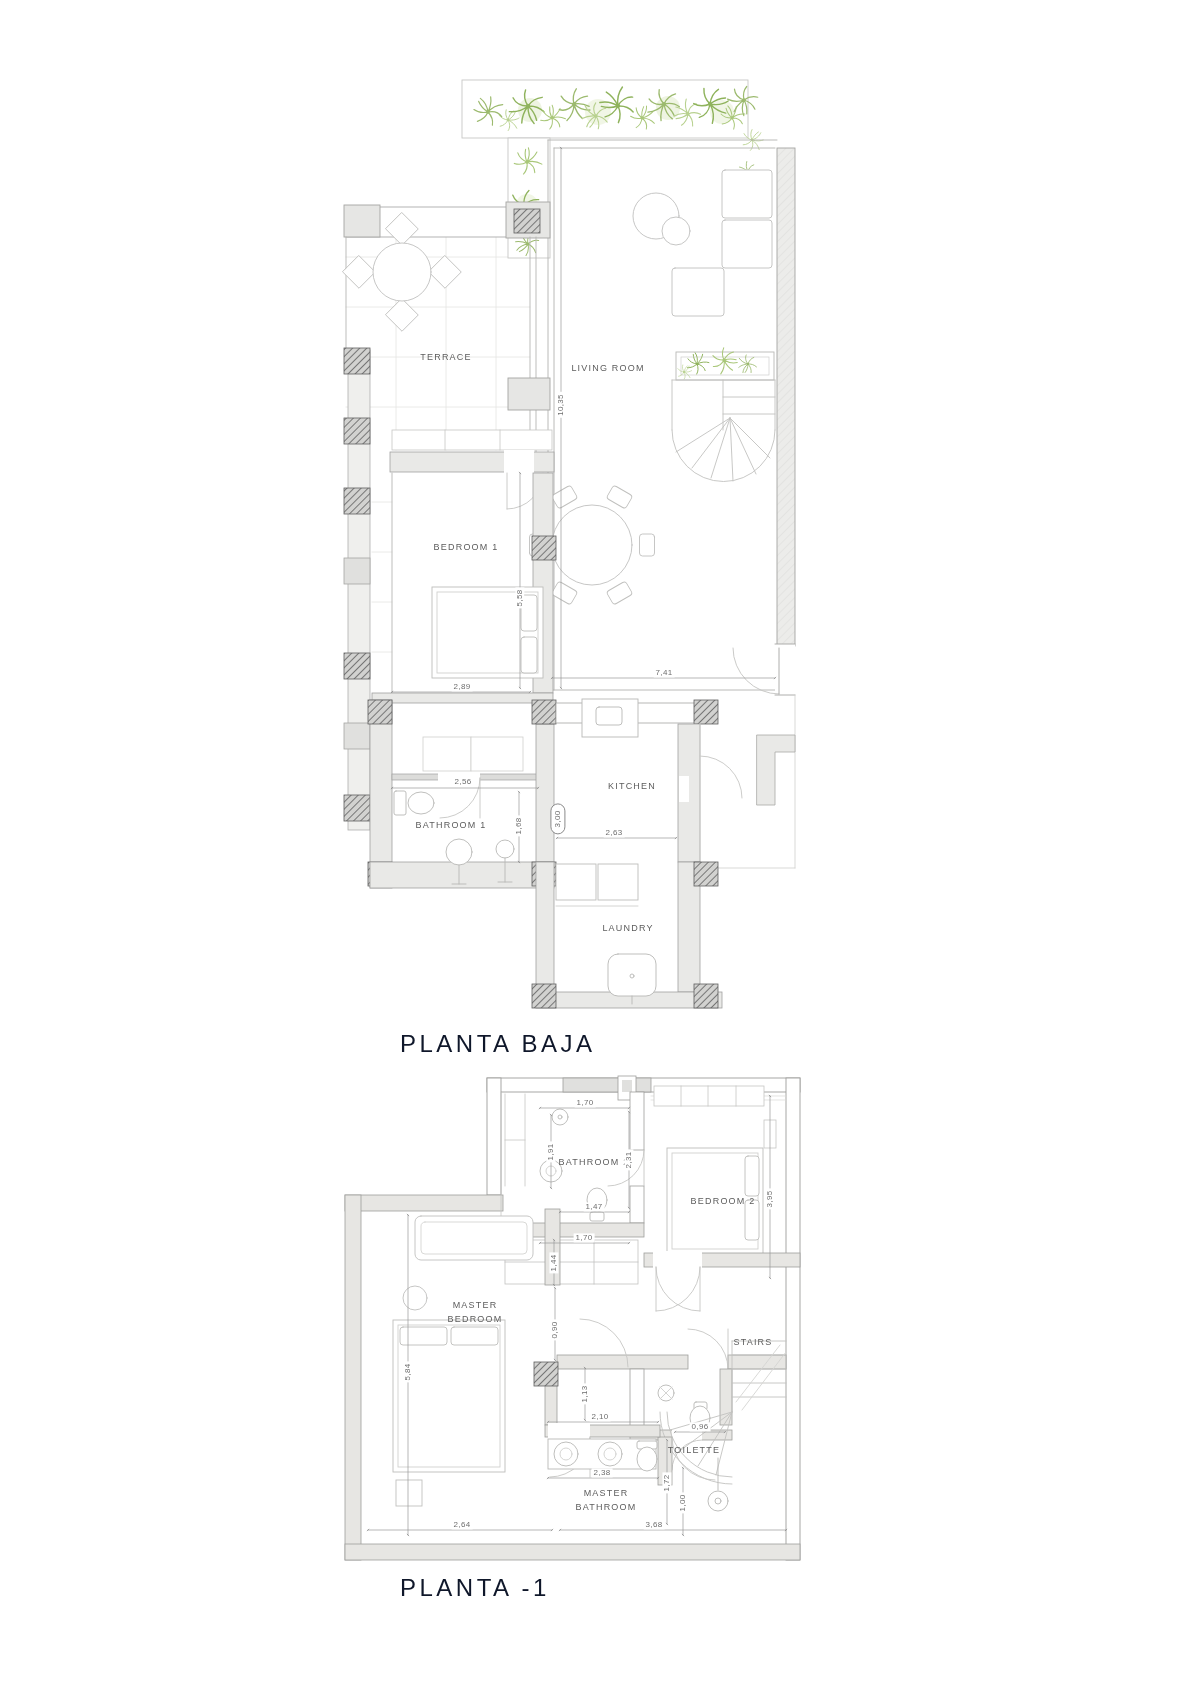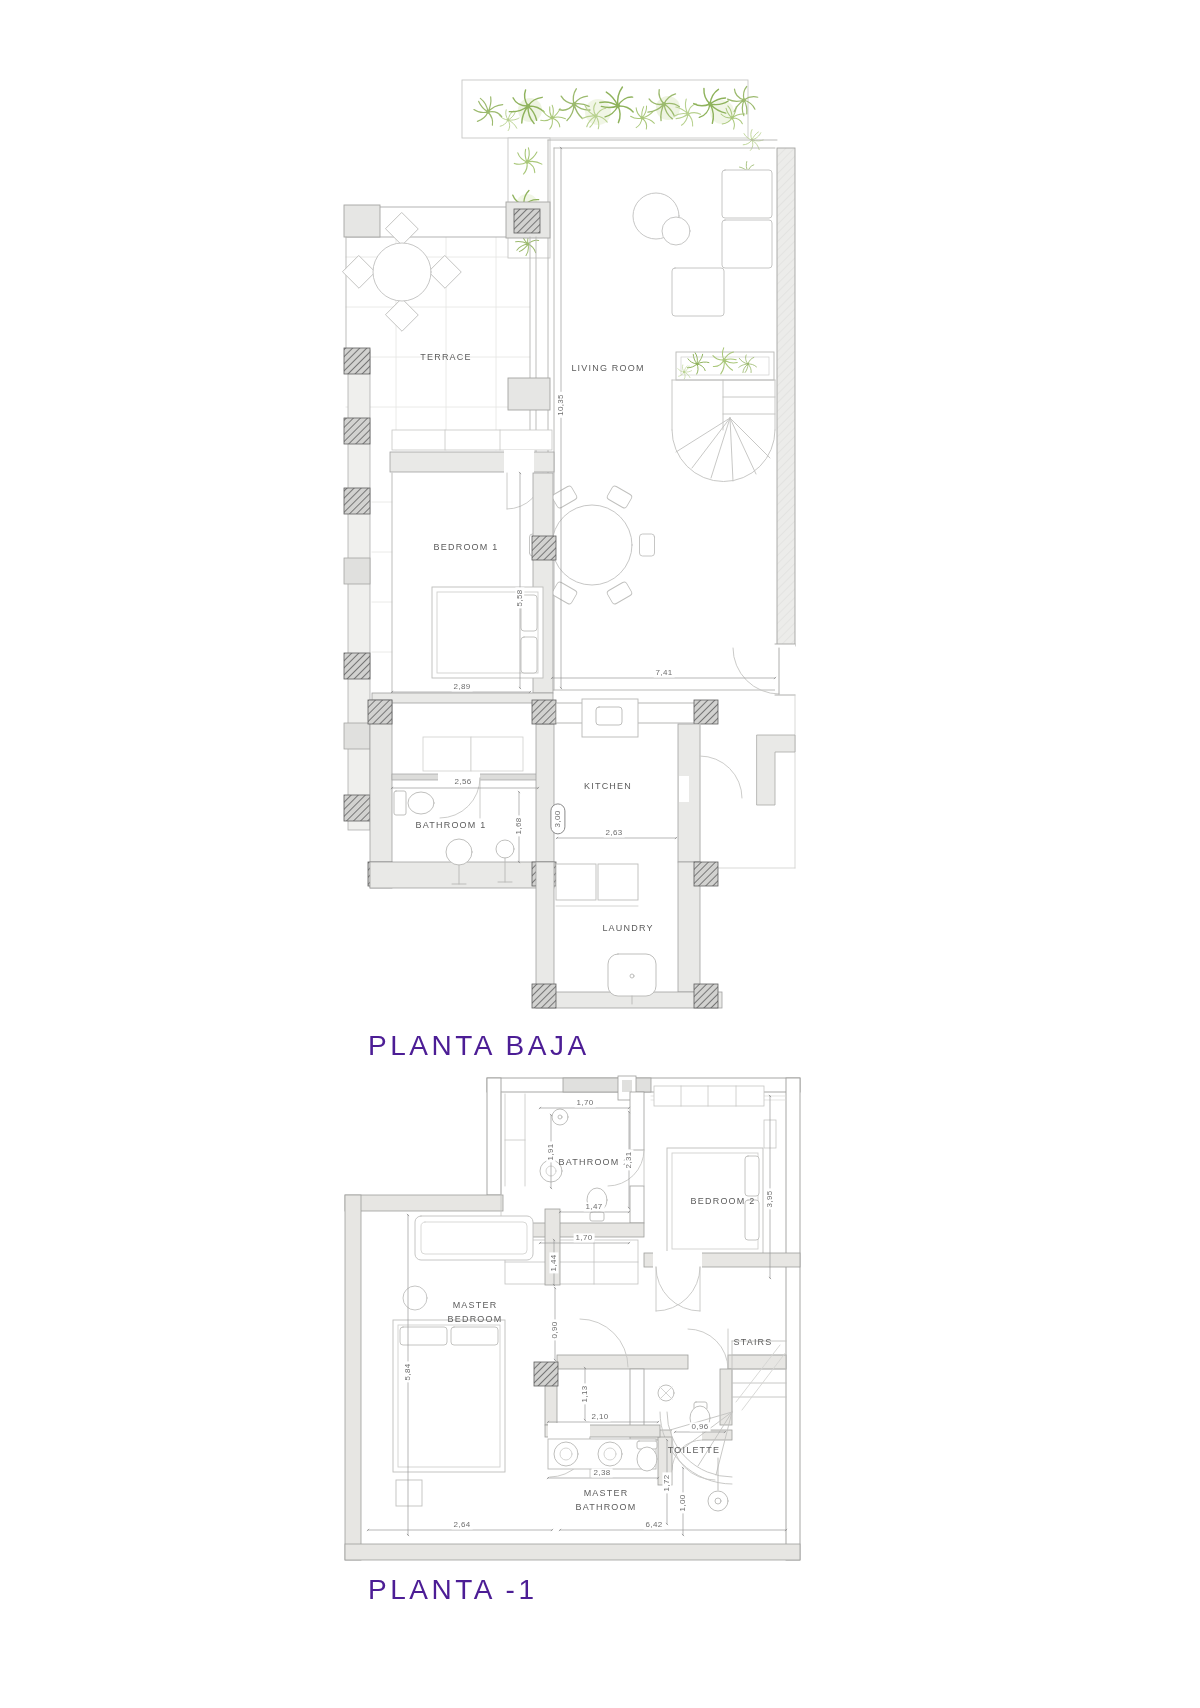--- a/index.html
+++ b/index.html
@@ -5,21 +5,21 @@
   html,body{margin:0;padding:0;background:#fff;}
   #canvas{position:relative;width:1200px;height:1708px;background:#ffffff;overflow:hidden;
           font-family:"Liberation Sans",sans-serif;}
   #drawing{position:absolute;left:0;top:0;}
   .room-label{position:absolute;transform:translate(-50%,-50%);font-size:9px;letter-spacing:1.2px;
               color:#5c5c5c;white-space:pre-line;text-align:center;line-height:1.6;}
   .dim-label{position:absolute;transform:translate(-50%,-50%);font-size:8px;color:#6e6e6e;
              background:#fff;padding:0 2px;line-height:1.15;letter-spacing:.3px;}
   .dim-label.vertical{transform:translate(-50%,-50%) rotate(-90deg);}
   .dim-label.boxed{border:1px solid #8a8a8a;border-radius:8px;padding:2px 6px;}
-  .plan-title{position:absolute;font-size:28px;letter-spacing:3.5px;color:#4c1d95;font-weight:500;}
+  .plan-title{position:absolute;font-size:24px;letter-spacing:3.5px;color:#0f172a;font-weight:500;margin-left:32px;}
 </style>
 </head>
 <body>
 
 <div id="canvas">
 
 <svg id="drawing" width="1200" height="1708" viewBox="0 0 1200 1708">
 <defs>
   <pattern id="hatch" width="5" height="5" patternUnits="userSpaceOnUse" patternTransform="rotate(45)">
     <rect width="5" height="5" fill="#d2d2d0"></rect>
@@ -381,21 +381,21 @@
 </g>
 </svg>
 
 <div class="plan-title" style="left:368px;top:1030px">PLANTA BAJA</div>
 <div class="plan-title" style="left:368px;top:1574px">PLANTA -1</div>
 
 <div class="room-label" style="left: 446px; top: 357px;">TERRACE</div>
     <div class="room-label" style="left: 608px; top: 368px;">LIVING ROOM</div>
     <div class="room-label" style="left: 466px; top: 547px;">BEDROOM 1</div>
     <div class="room-label" style="left: 451px; top: 825px;">BATHROOM 1</div>
-    <div class="room-label" style="left: 608px; top: 786px;">KITCHEN</div>
+    <div class="room-label" style="left: 632px; top: 786px;">KITCHEN</div>
     <div class="room-label" style="left: 628px; top: 928px;">LAUNDRY</div>
     <div class="dim-label vertical" style="left: 561px; top: 405px;">10,35</div>
     <div class="dim-label vertical" style="left: 520px; top: 598px;">5,58</div>
     <div class="dim-label" style="left: 462px; top: 687px;">2,89</div>
     <div class="dim-label" style="left: 664px; top: 673px;">7,41</div>
     <div class="dim-label" style="left: 463px; top: 782px;">2,56</div>
     <div class="dim-label vertical" style="left: 519px; top: 826px;">1,68</div>
     <div class="dim-label vertical boxed" style="left: 558px; top: 819px;">3,00</div>
     <div class="dim-label" style="left: 614px; top: 833px;">2,63</div>
     <div class="room-label" style="left: 594px; top: 1162px;">BATHROOM 2</div>
@@ -415,14 +415,14 @@
     <div class="dim-label vertical" style="left: 770px; top: 1199px;">3,95</div>
     <div class="dim-label vertical" style="left: 555px; top: 1330px;">0,90</div>
     <div class="dim-label vertical" style="left: 408px; top: 1372px;">5,84</div>
     <div class="dim-label vertical" style="left: 585px; top: 1394px;">1,13</div>
     <div class="dim-label" style="left: 600px; top: 1417px;">2,10</div>
     <div class="dim-label" style="left: 700px; top: 1427px;">0,96</div>
     <div class="dim-label" style="left: 602px; top: 1473px;">2,38</div>
     <div class="dim-label vertical" style="left: 667px; top: 1483px;">1,72</div>
     <div class="dim-label vertical" style="left: 683px; top: 1503px;">1,00</div>
     <div class="dim-label" style="left: 462px; top: 1525px;">2,64</div>
-    <div class="dim-label" style="left: 654px; top: 1525px;">6,42</div>
+    <div class="dim-label" style="left: 654px; top: 1525px;">3,68</div>
   </div>
 
 </body></html>

